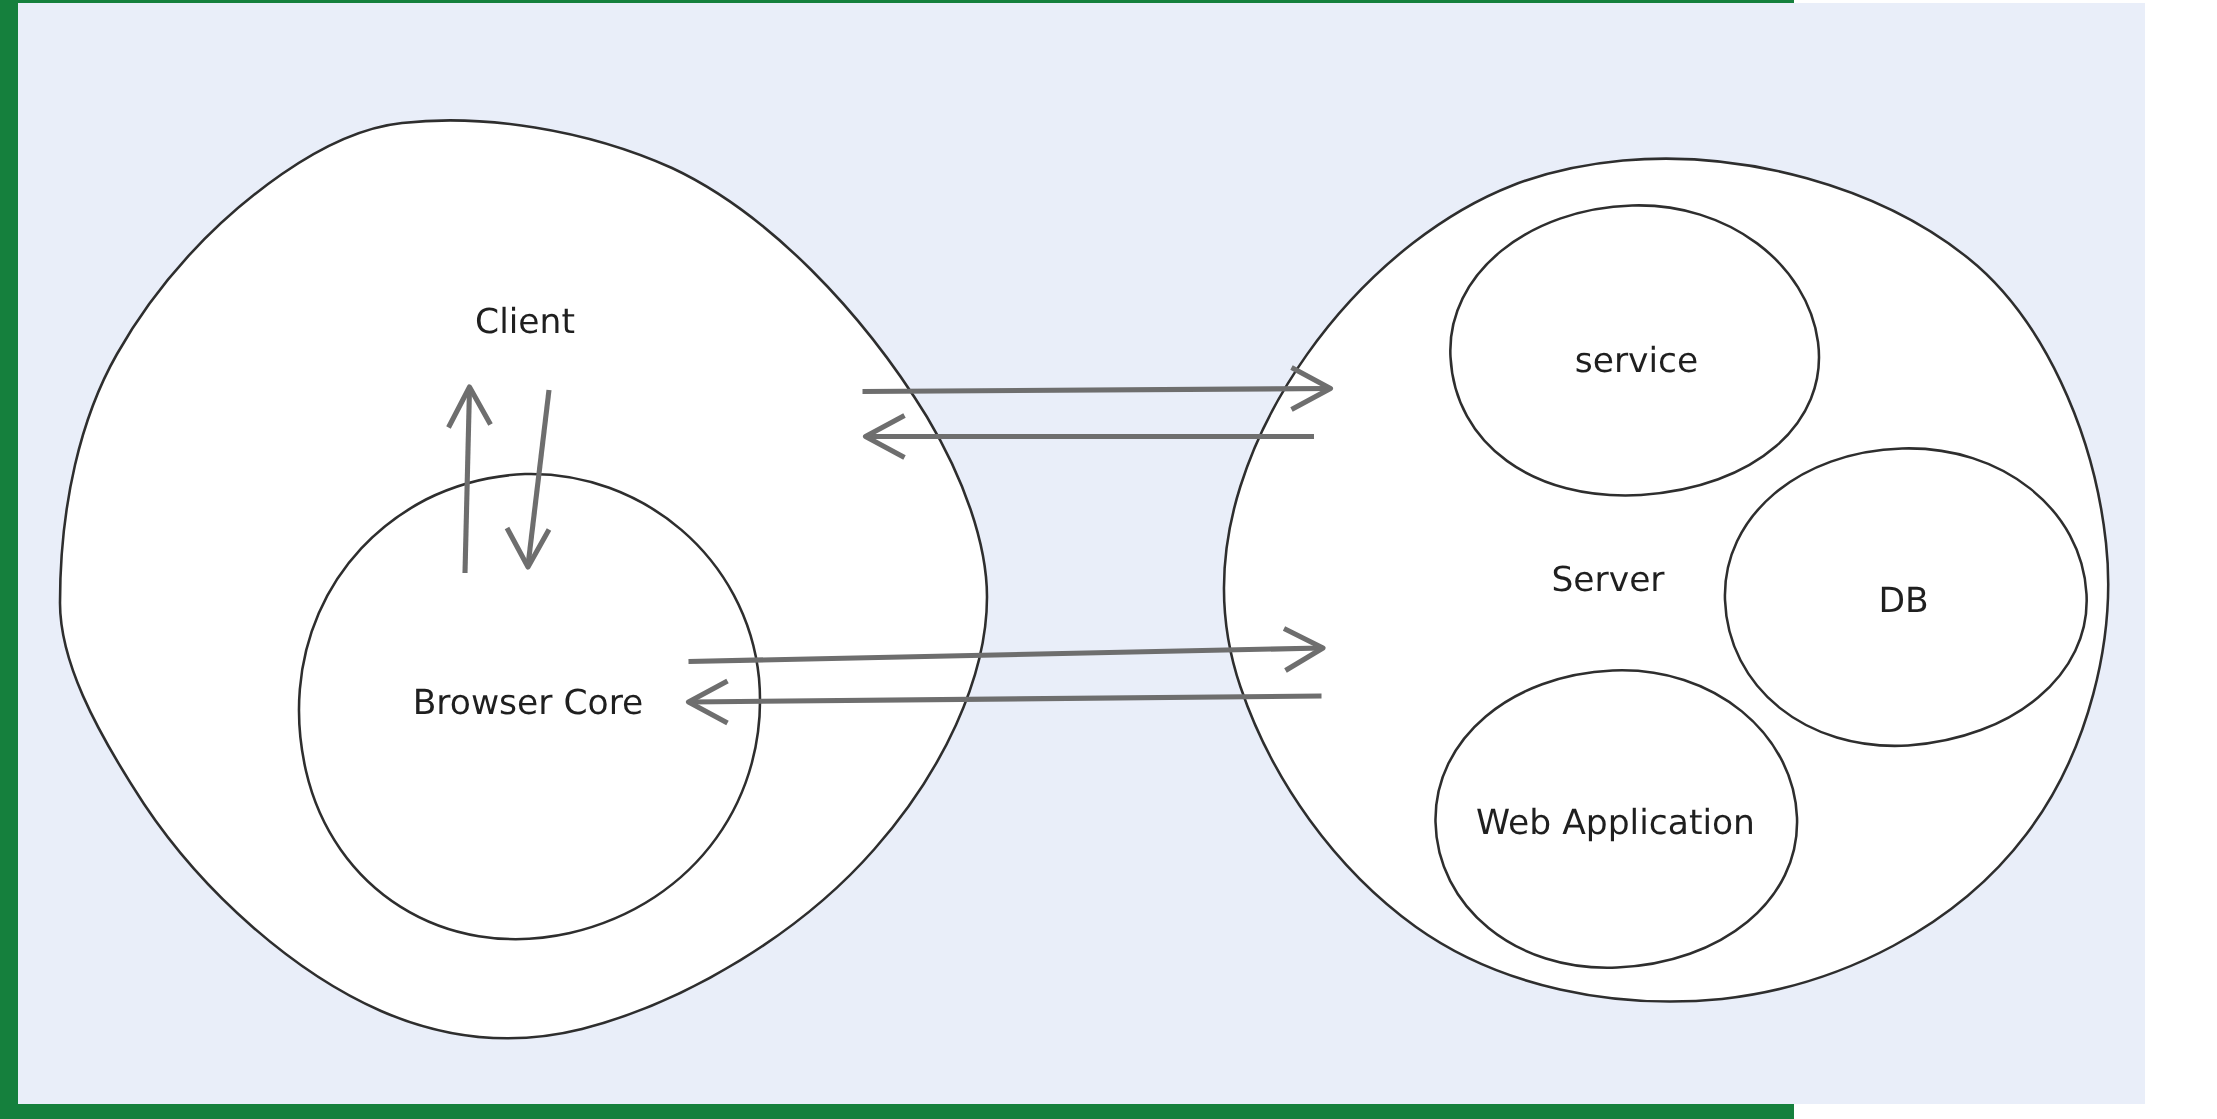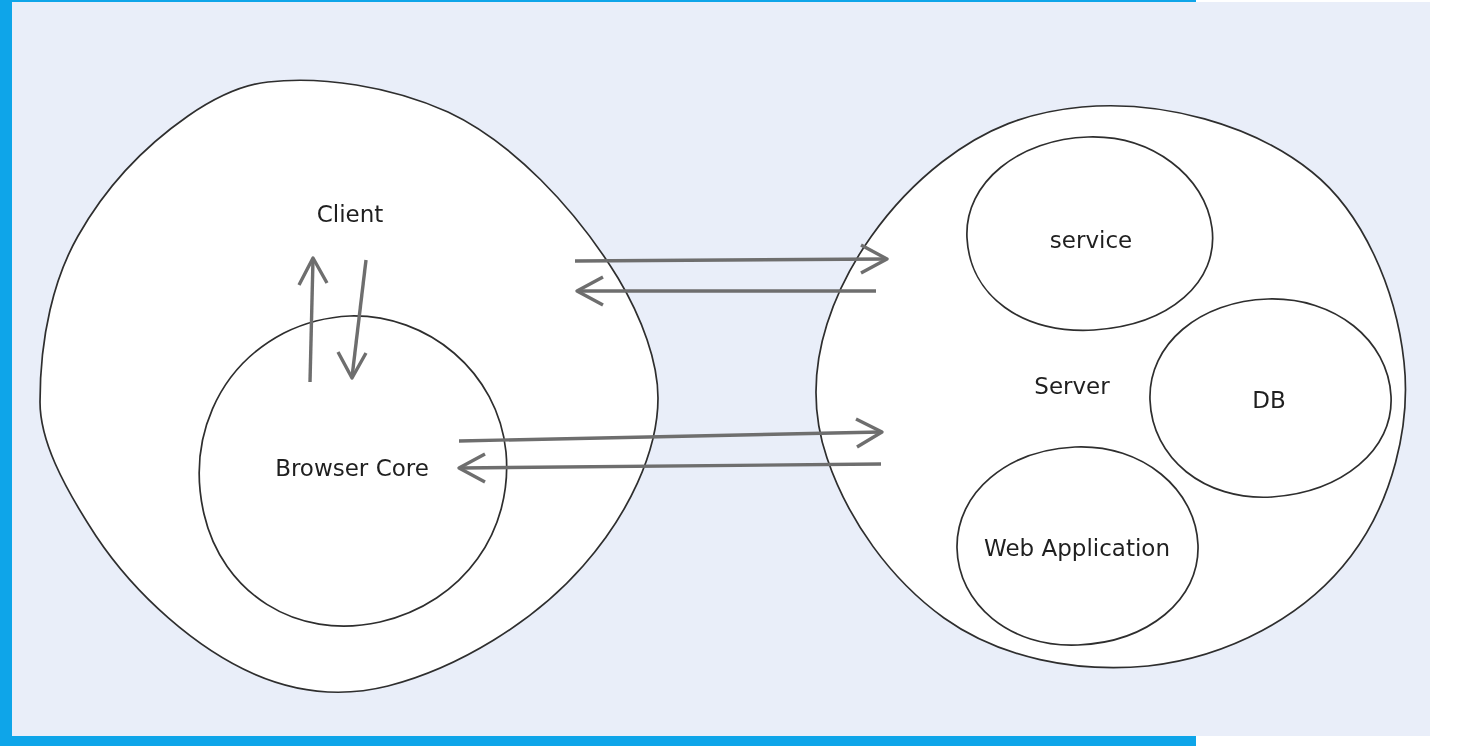--- a/index.html
+++ b/index.html
@@ -7,21 +7,21 @@
     padding: 0;
     background: #ffffff;
     width: 1478px;
     height: 746px;
     overflow: hidden;
   }
   .page {
     position: relative;
     width: 1196px;
     height: 746px;
-    background: #0ea5e9;
+    background: #15803d;
   }
   svg { display: block; }
   .canvas-bg { fill: #e9eef9; }
   .shape {
     fill: #ffffff;
     stroke: #2e2e2e;
     stroke-width: 1.7;
     stroke-linejoin: round;
   }
   .arrow {

